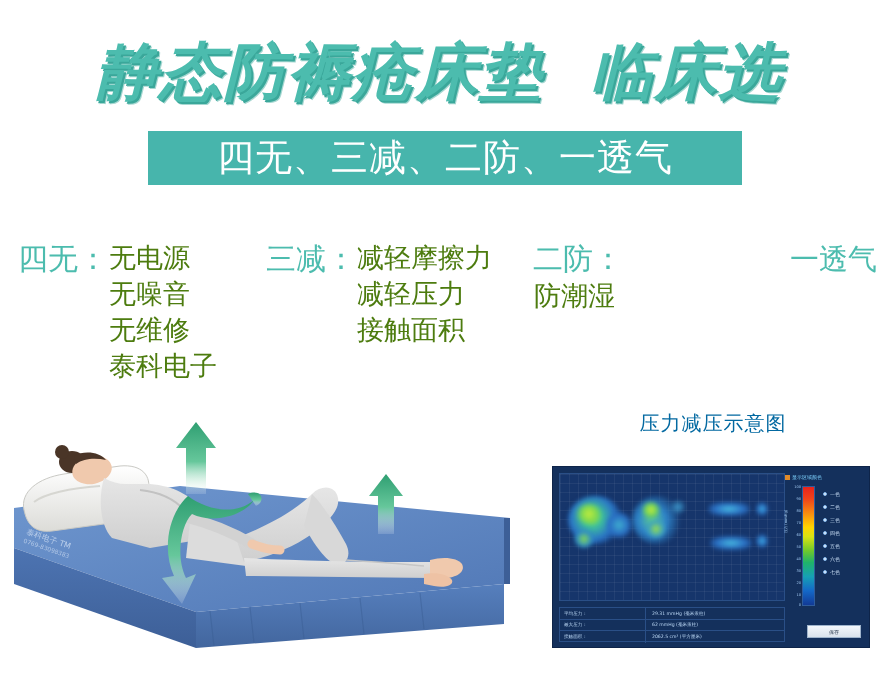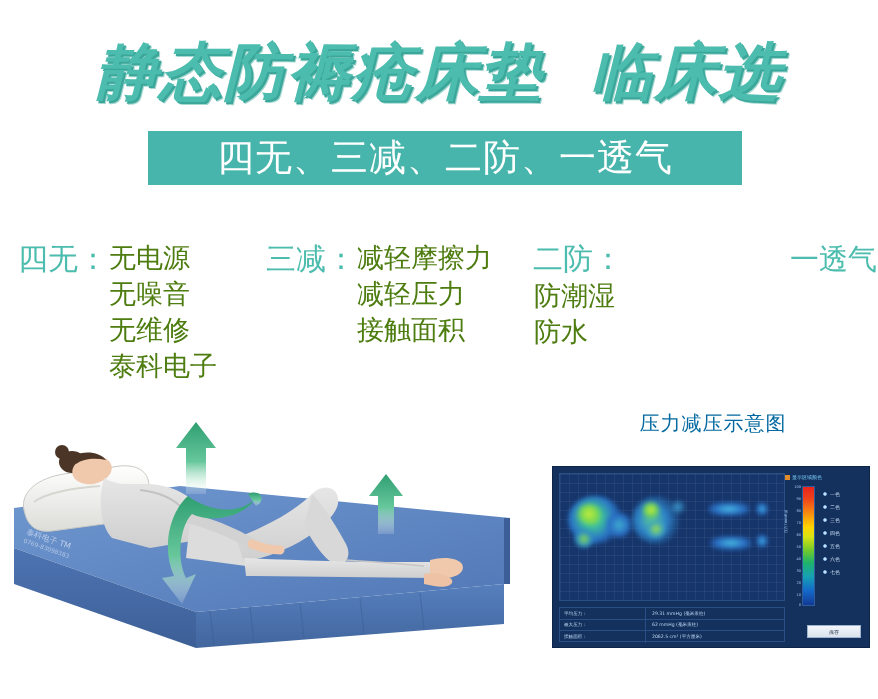--- a/index.html
+++ b/index.html
@@ -186,21 +186,20 @@
         <div class="fitem">减轻摩擦力</div>
         <div class="fitem">减轻压力</div>
         <div class="fitem">接触面积</div>
       </div>
     </div>
 
     <div class="fcol fcol-c">
       <span class="fcol-label">二防：</span>
       <div class="fcol-items">
         <div class="fitem">防潮湿</div>
-        <div class="fitem">防水</div>
       </div>
     </div>
 
     <div class="fcol fcol-d">
       <span class="fcol-label">一透气</span>
     </div>
 
   </div>
 
   <div class="photo">

